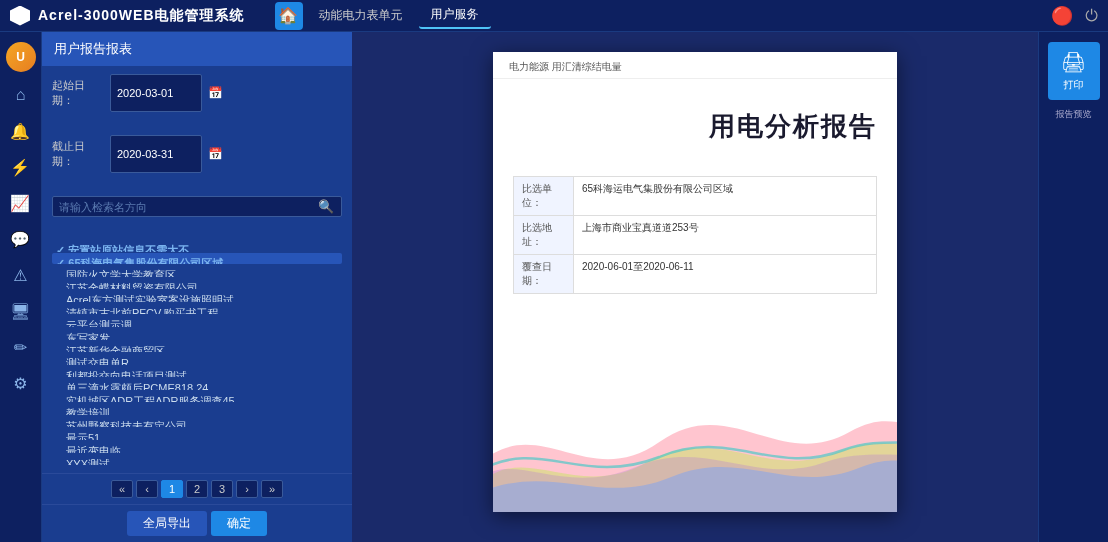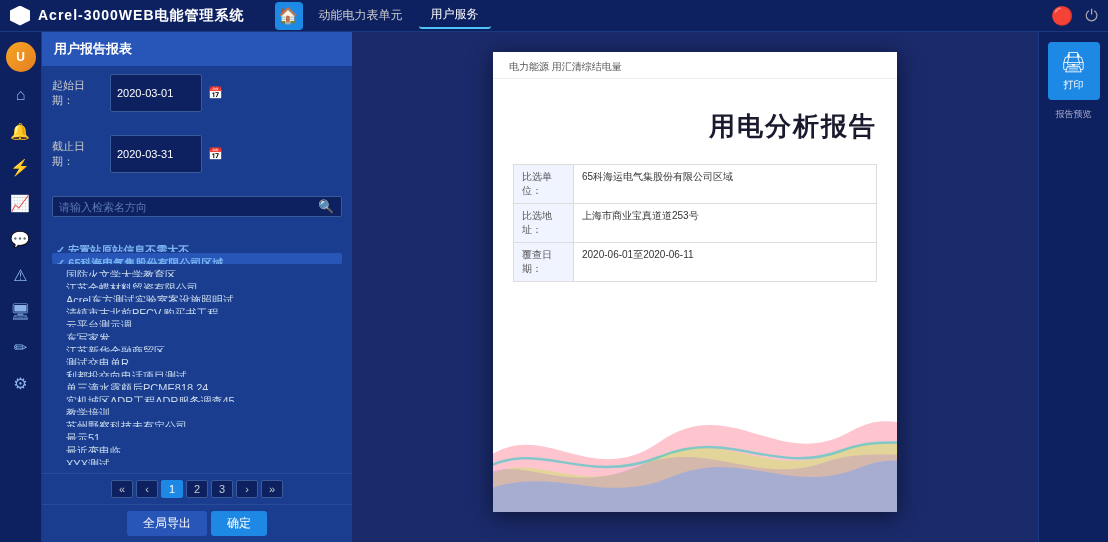--- a/index.html
+++ b/index.html
@@ -121,21 +121,21 @@
       width: 310px;
       background: #1a3d8f;
       display: flex;
       flex-direction: column;
       flex-shrink: 0;
     }
     .panel-header {
       background: #2755b8;
       padding: 8px 12px;
       font-size: 13px;
-      font-weight: bold;
+      font-weight: normal;
       color: #fff;
     }
     .panel-body {
       padding: 8px 10px;
       display: flex;
       flex-direction: column;
       gap: 23px;
       flex: 1;
       overflow: hidden;
     }
@@ -266,21 +266,21 @@
     }
     .report-title {
       text-align: right;
       font-size: 26px;
       font-weight: bold;
       color: #1a1a2e;
       padding: 30px 20px 20px;
       letter-spacing: 2px;
     }
     .report-info-table {
-      margin: 0 20px 20px;
+      margin: 12px 20px 20px;
       border: 1px solid #ddd;
     }
     .info-row {
       display: flex;
       border-bottom: 1px solid #ddd;
     }
     .info-row:last-child { border-bottom: none; }
     .info-label {
       background: #f0f4ff;
       padding: 5px 8px;

